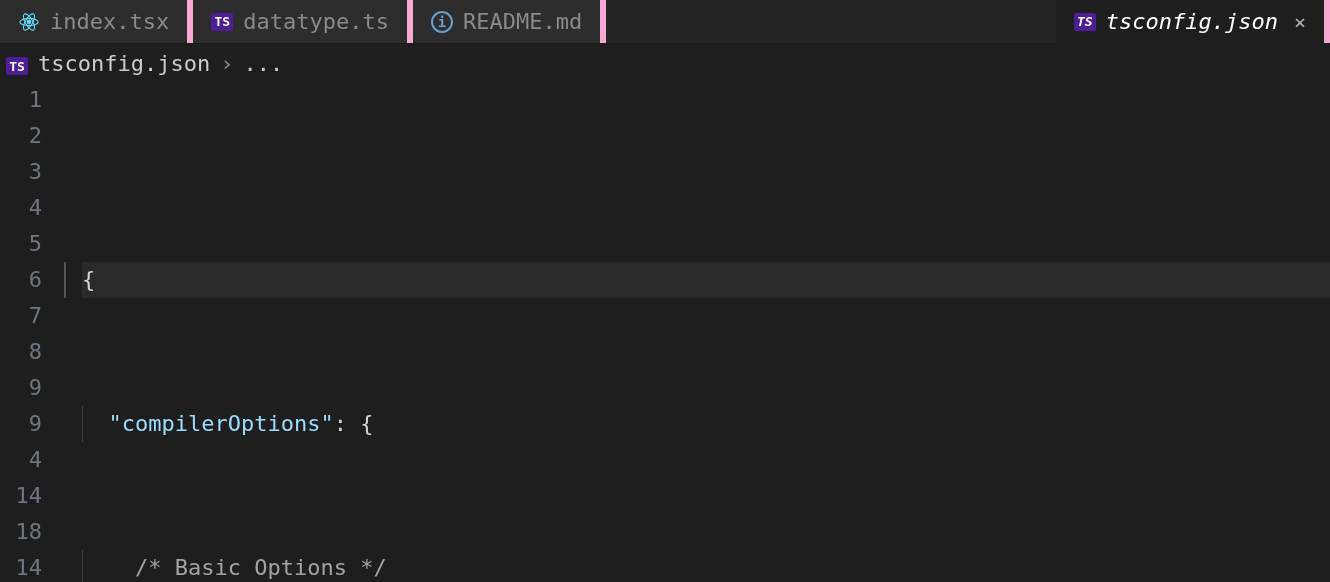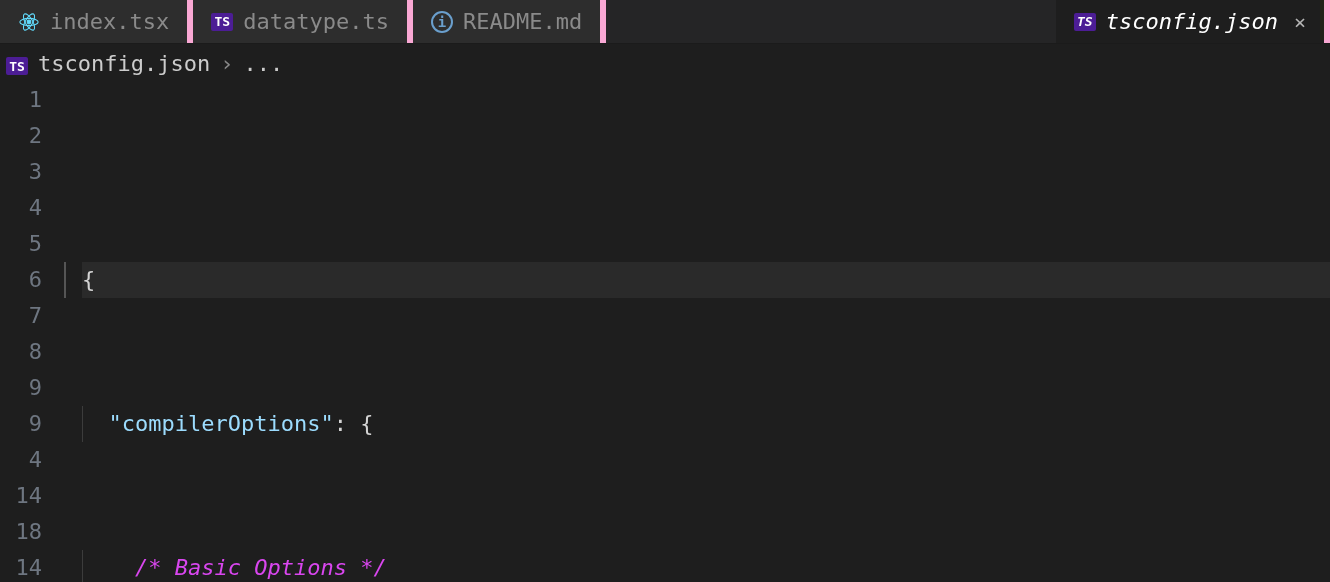--- a/index.html
+++ b/index.html
@@ -98,21 +98,21 @@
   content:""; position:absolute; left:-18px; top:0; bottom:0; width:2px; background:#555;
 }
 .indent-guide {
   position:absolute; top:0; bottom:0; width:1px; background:#3c3c3c;
 }
 .g1 { left: 0px; }     
 
 
 .c-key   { color:#9cdcfe; }  
 .c-punct { color:#d4d4d4; }
-.c-comment { color:#d946ef;font-style:italic; }  
+.c-comment { color:#a3a3a3; }  
 
 </style>
 </head>
 <body>
 
 <div class="tabs">
   <div class="tab">
     <span class="icon react-icon">
       <svg viewBox="0 0 24 24" fill="none" stroke="#61dafb" stroke-width="1.2">
         <circle cx="12" cy="12" r="2" fill="#61dafb"></circle>

